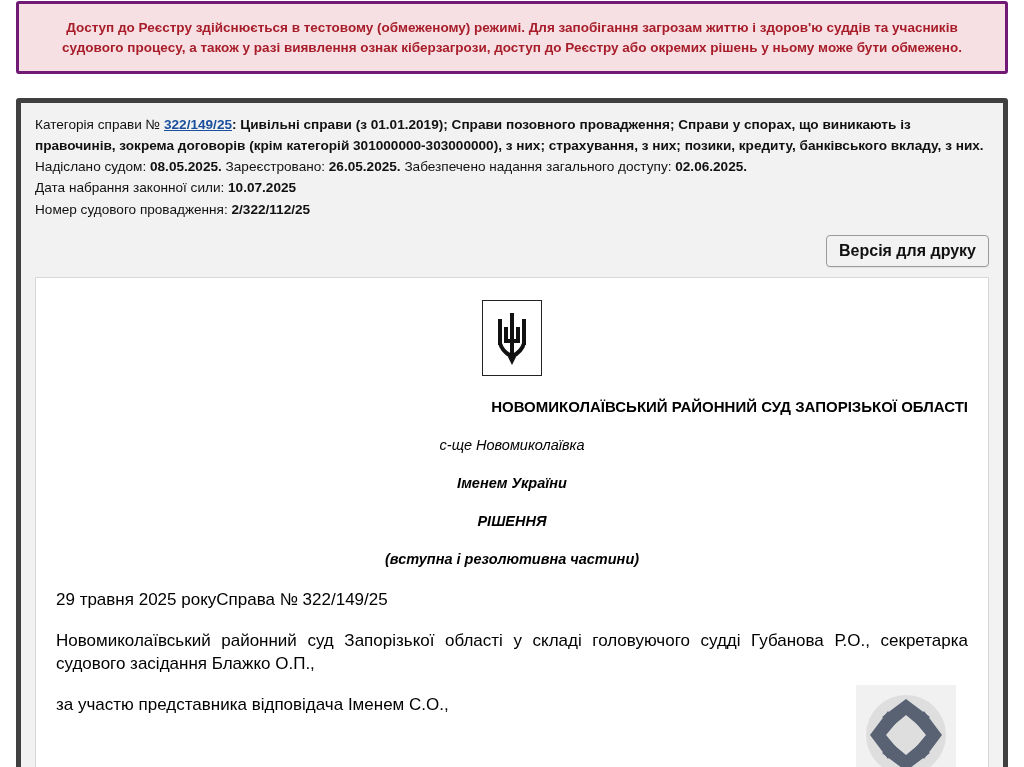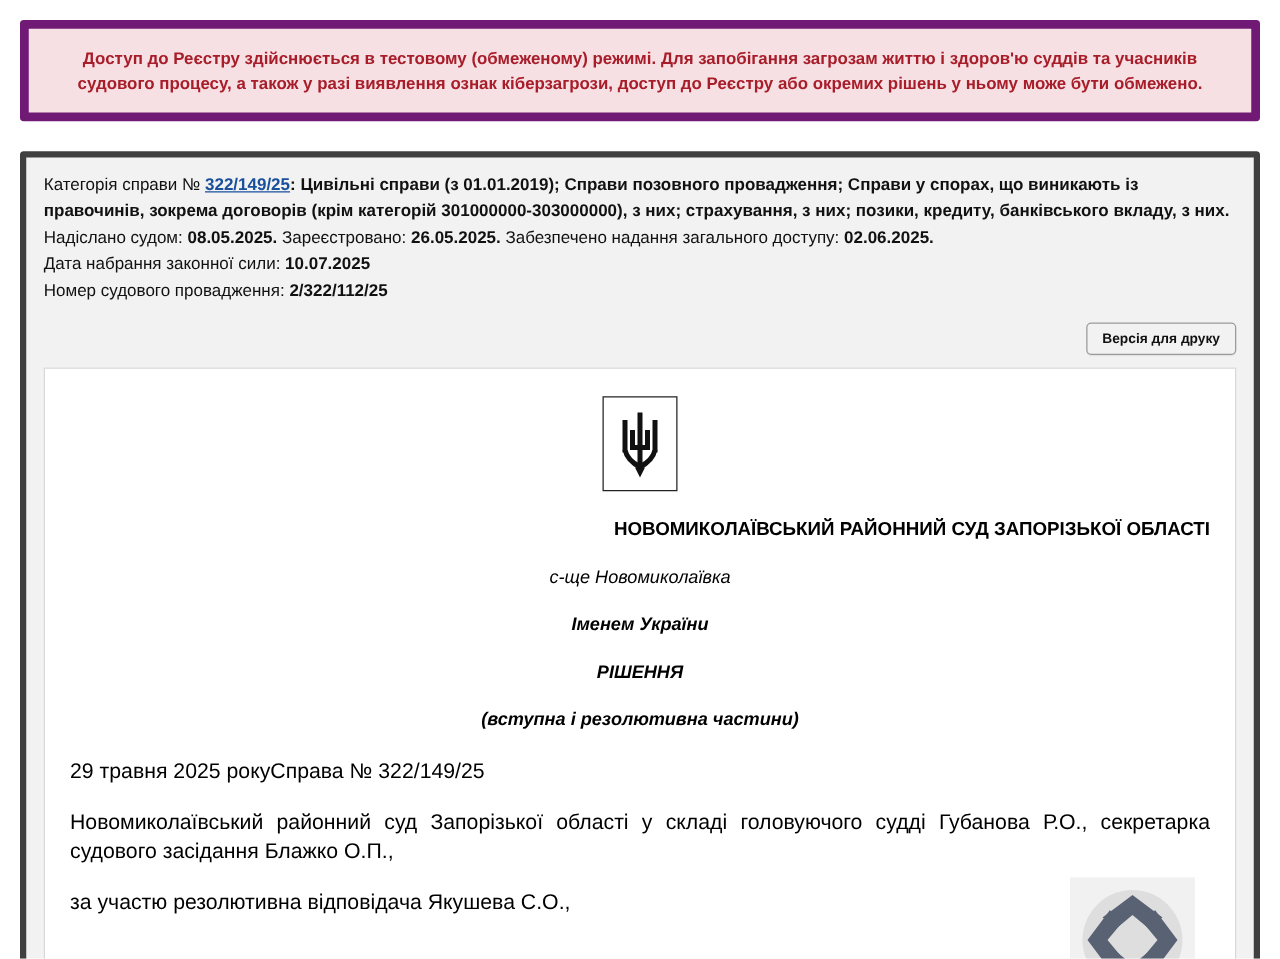--- a/index.html
+++ b/index.html
@@ -11,23 +11,23 @@
   #page {
     position: relative;
     width: 1024px;
     height: 767px;
     overflow: hidden;
     background: #ffffff;
   }
 
   
   .warning-banner {
-    margin: 16px 16px 0 16px;
+    margin: 1px 16px 0 16px;
     background: #f7e0e3;
-    border: 7px solid #701a75;
+    border: 3px solid #701a75;
     border-radius: 3px;
     padding: 14px 18px;
     text-align: center;
   }
   .warning-banner p {
     margin: 0;
     color: #a71d2a;
     font-weight: bold;
     font-size: 13.5px;
     line-height: 1.45;
@@ -60,21 +60,21 @@
   .print-row {
     display: flex;
     justify-content: flex-end;
     padding: 4px 14px 10px 14px;
   }
   .print-btn {
     background: #f2f2f2;
     border: 1px solid #9a9a9a;
     border-radius: 4px;
     padding: 6px 12px;
-    font-size: 11px;
+    font-size: 16px;
     font-weight: bold;
     color: #111;
     cursor: pointer;
     font-family: "Liberation Sans", sans-serif;
     box-shadow: 0 1px 0 rgba(0,0,0,0.06);
   }
 
   
   .doc {
     background: #ffffff;
@@ -191,21 +191,21 @@
       </div>
 
       <h1>НОВОМИКОЛАЇВСЬКИЙ РАЙОННИЙ СУД ЗАПОРІЗЬКОЇ ОБЛАСТІ</h1>
       <div class="center">с-ще Новомиколаївка</div>
       <div class="center bold">Іменем України</div>
       <div class="center bold">РІШЕННЯ</div>
       <div class="center bold">(вступна і резолютивна частини)</div>
 
       <p class="body-par">29 травня 2025 рокуСправа № 322/149/25</p>
       <p class="body-par">Новомиколаївський районний суд Запорізької області у складі головуючого судді Губанова Р.О., секретарка судового засідання Блажко О.П.,</p>
-      <p class="body-par">за участю резолютивна відповідача Якушева С.О.,</p>
+      <p class="body-par">за участю представника відповідача Іменем С.О.,</p>
 
       <div class="wm-logo">
         <svg width="92" height="92" viewBox="0 0 92 92" aria-hidden="true">
           <circle cx="46" cy="46" r="40" fill="#dcdcdc"></circle>
           <g fill="#4a5568">
             <polygon points="46,10 70,28 58,36 46,26 34,36 22,28"></polygon>
             <polygon points="10,46 28,22 36,34 26,46 36,58 28,70"></polygon>
             <polygon points="82,46 64,22 56,34 66,46 56,58 64,70"></polygon>
             <polygon points="46,82 70,64 58,56 46,66 34,56 22,64"></polygon>
           </g>

